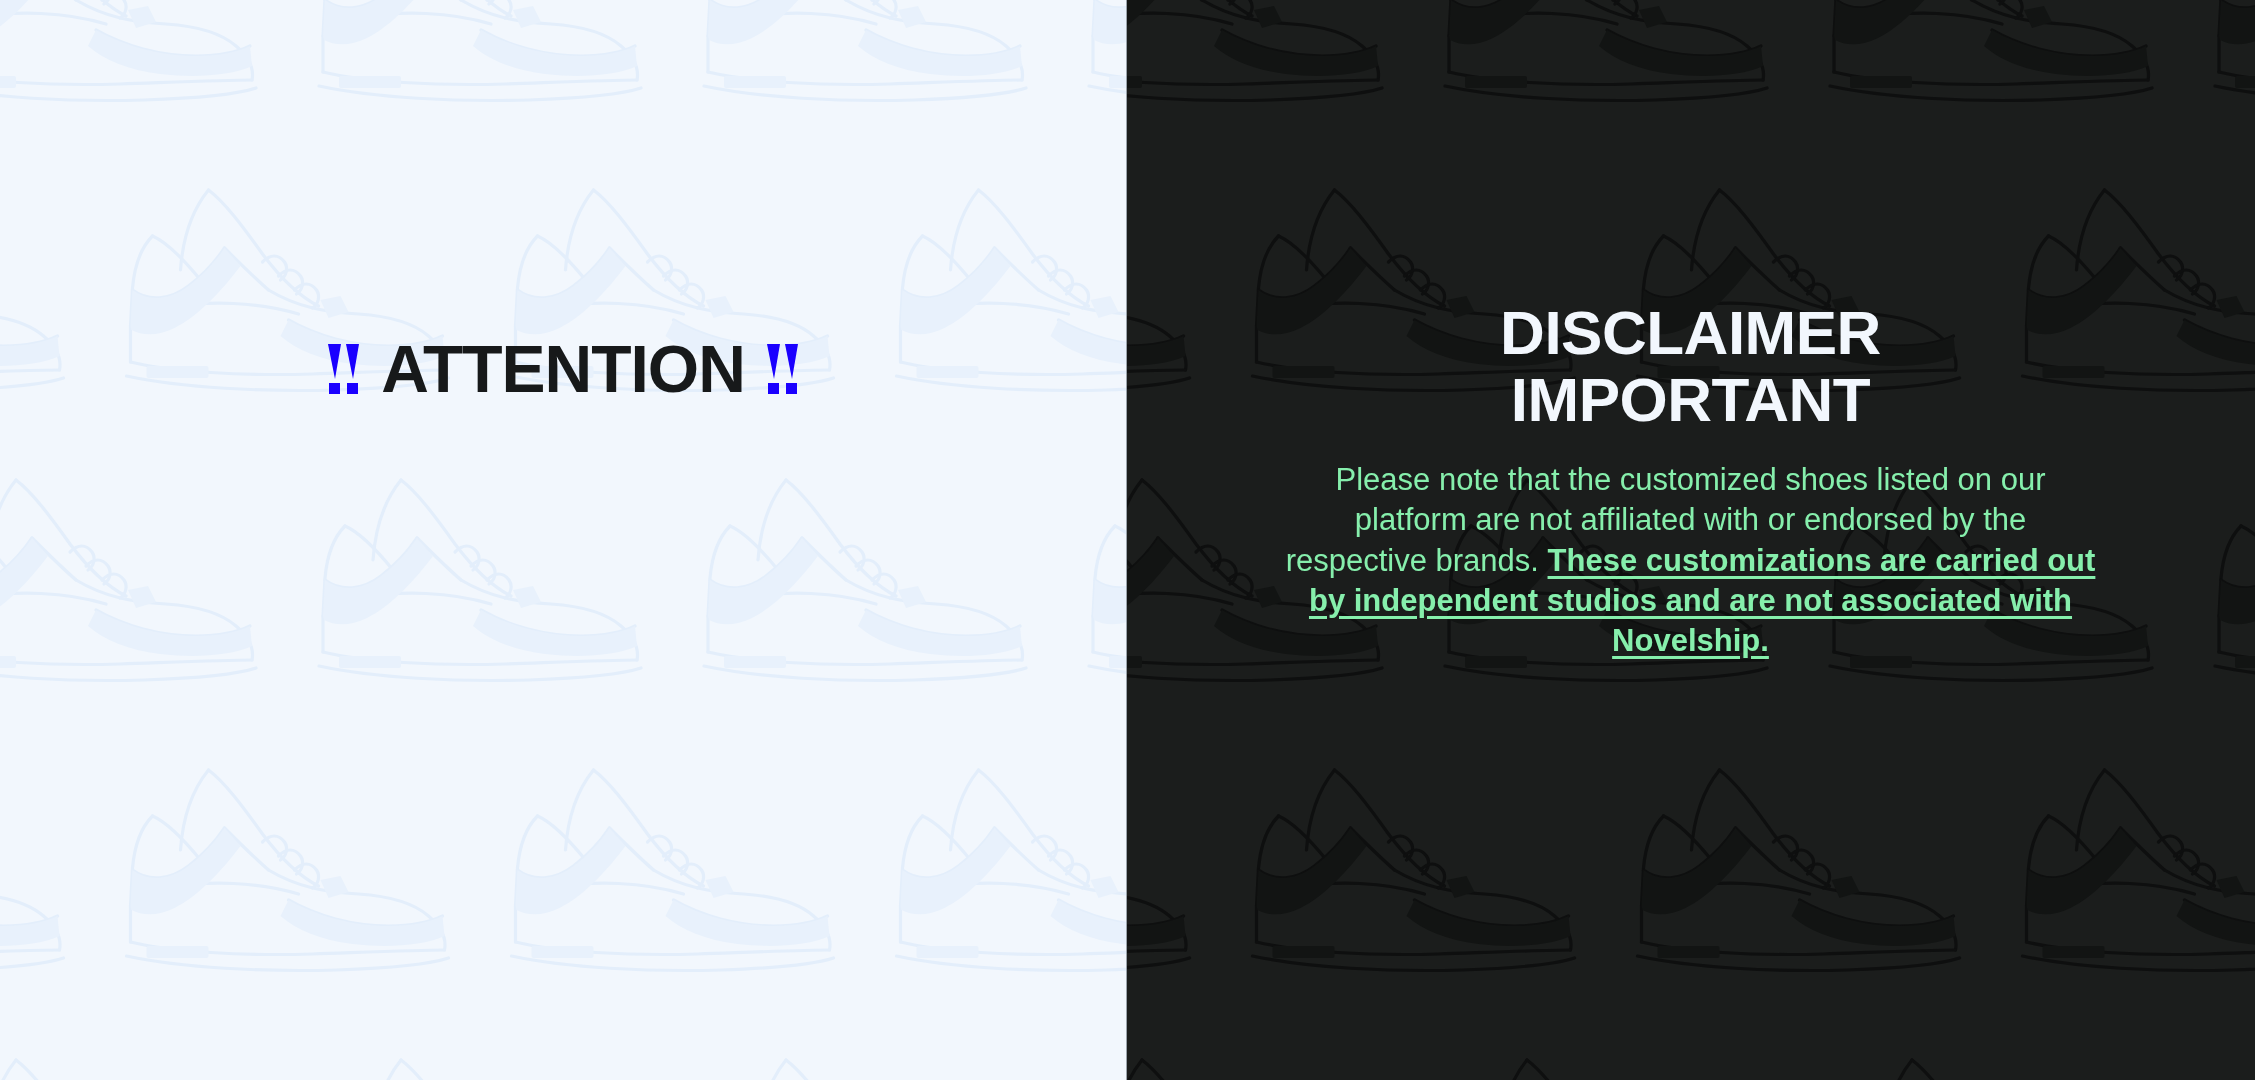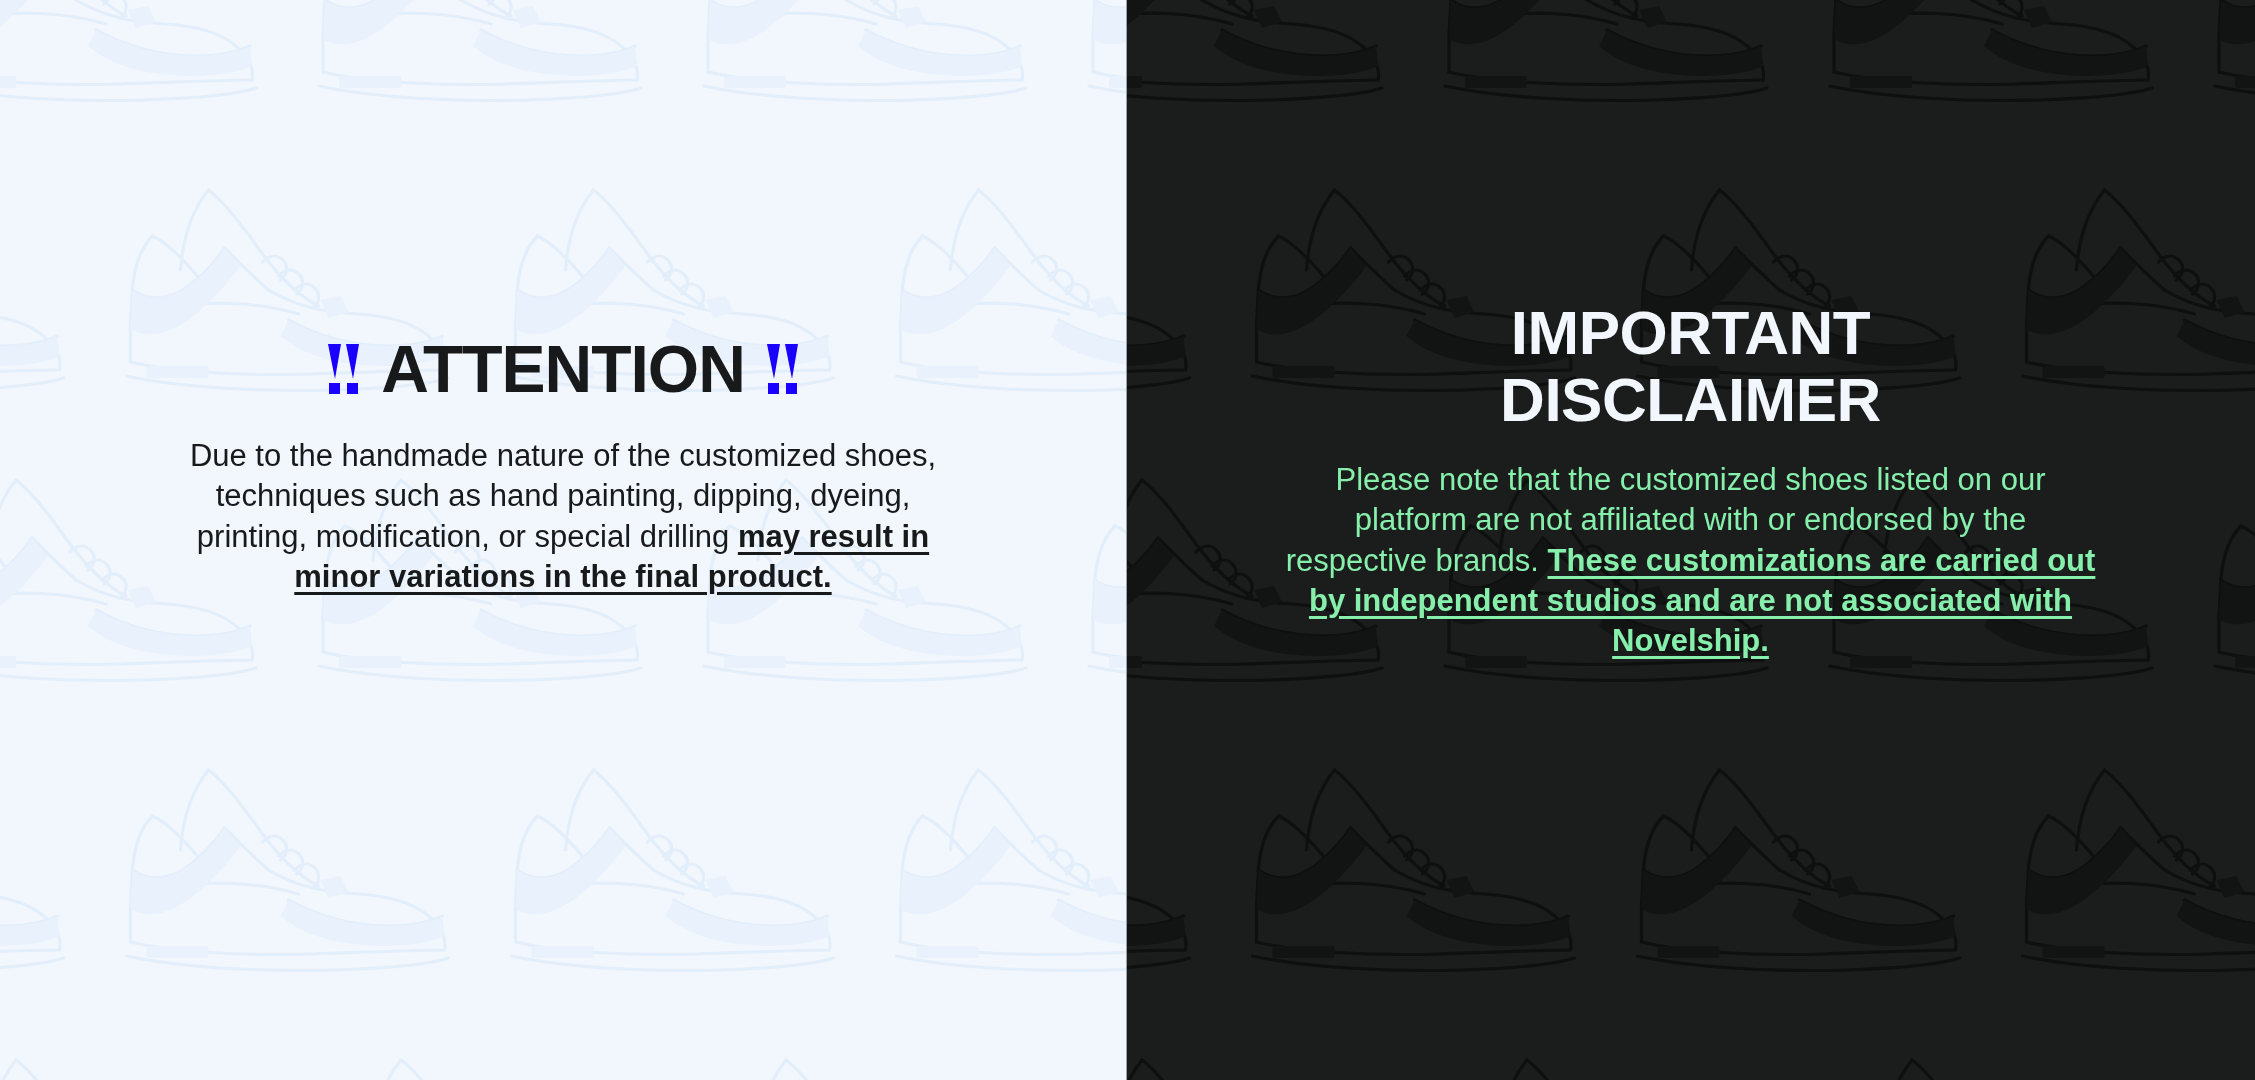--- a/index.html
+++ b/index.html
@@ -678,23 +678,20 @@
           <span class="bang"></span>
             <span class="bang"></span>
         </span>
         <span class="word">ATTENTION</span>
         <span class="bangbang">
           <span class="bang"></span>
             <span class="bang"></span>
         </span>
       </h1>
 
-      <p class="body-copy body-left">
-        <span>Due to the handmade nature of the customized shoes, techniques such as hand painting, dipping, dyeing, printing, modification, or special drilling </span><span class="em">may result in minor variations in the final product.</span>
-      </p>
 
     </div>
   </section>
 
   <section class="panel panel-right">
 
     <div class="pattern" id="pattern-right">
         <div class="pattern-row" style="top:0px; transform:translateX(0px);">
           <svg class="shoe" viewBox="0 0 385 250" xmlns="http://www.w3.org/2000/svg" aria-hidden="true">
             <g fill="none" stroke="#0e0f0f" stroke-width="3.2" stroke-linejoin="round" stroke-linecap="round">
@@ -1203,22 +1200,22 @@
               <path d="M176 170 C204 186 240 196 276 196 C300 196 318 192 330 186 L332 206 C310 216 274 218 240 214 C208 210 184 200 168 186 Z"></path>
               <rect x="34" y="216" width="62" height="12" rx="2"></rect>
             </g>
           </svg>
         </div>
       </div>
 
     <div class="content content-right">
 
       <h1 class="heading heading-right">
+        <span class="hline">DISCLAIMER</span>
         <span class="hline">IMPORTANT</span>
-        <span class="hline">DISCLAIMER</span>
       </h1>
 
       <p class="body-copy body-right">
         <span>Please note that the customized shoes listed on our platform are not affiliated with or endorsed by the respective brands. </span><span class="em">These customizations are carried out by independent studios and are not associated with Novelship.</span>
       </p>
 
     </div>
   </section>
 
   <div class="divider"></div>

